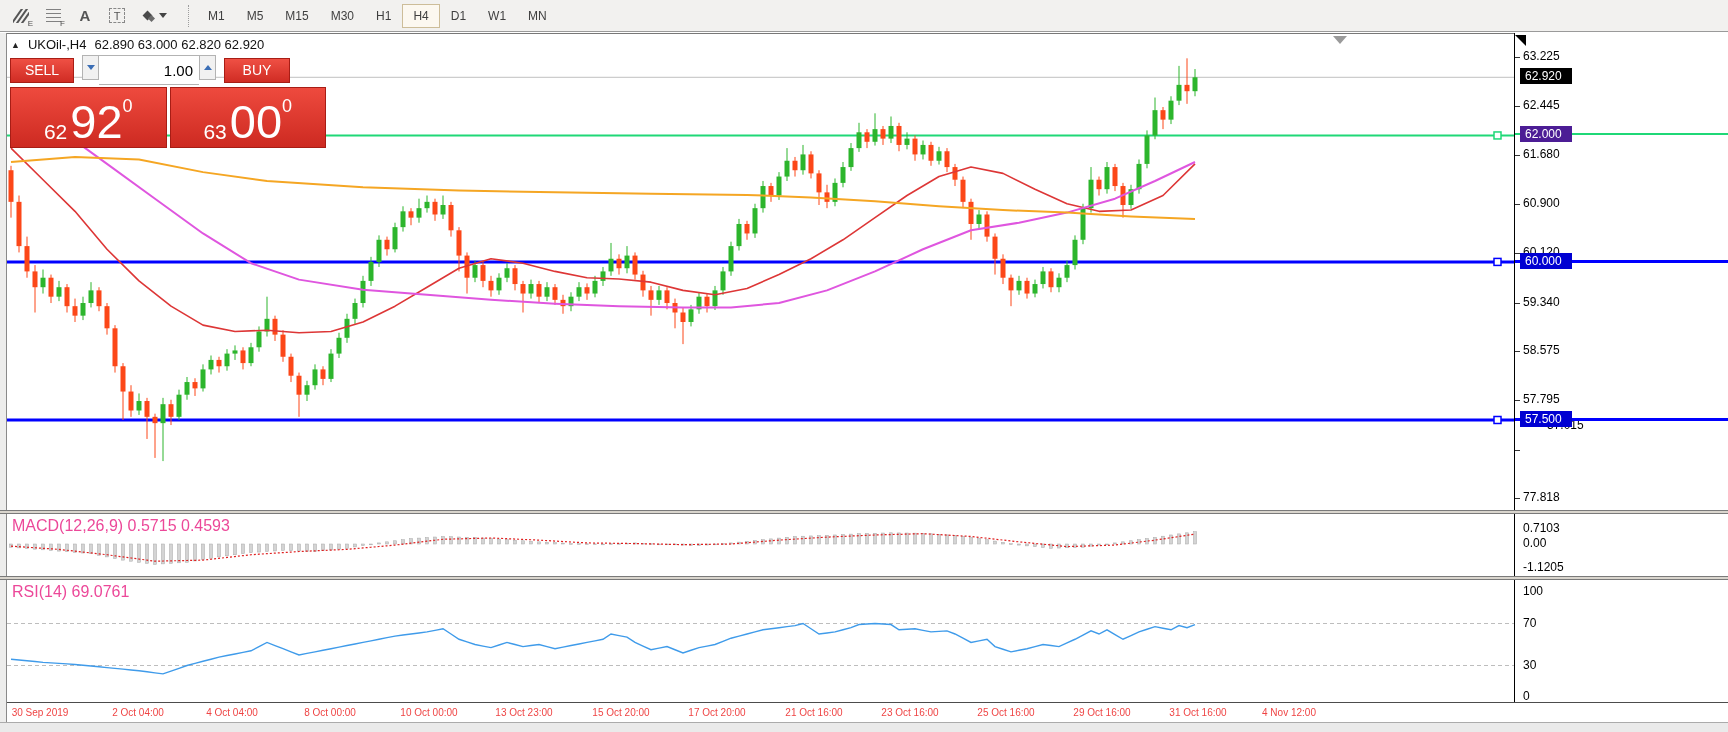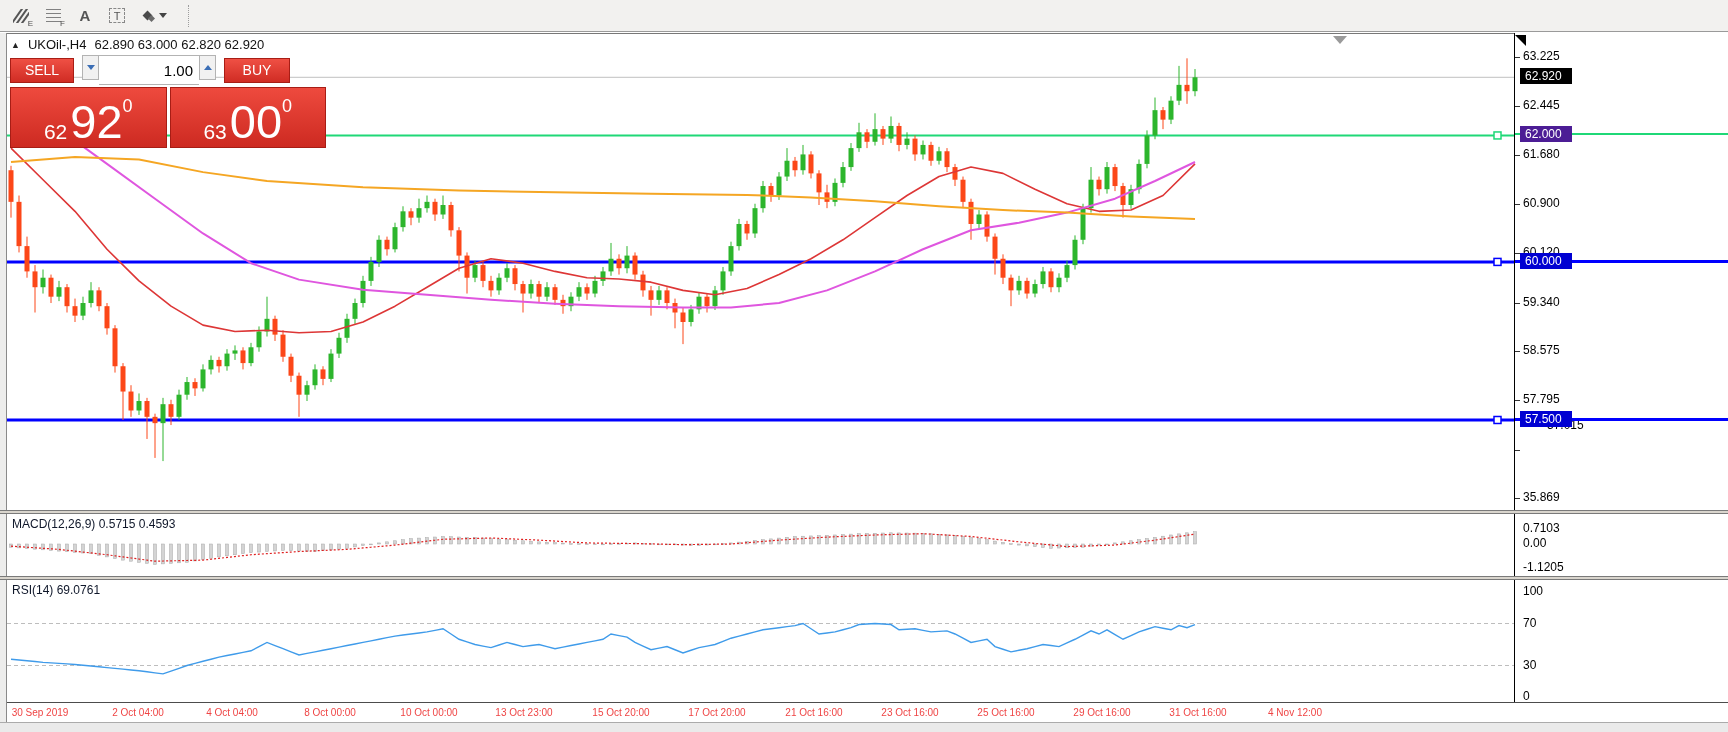--- a/index.html
+++ b/index.html
@@ -83,21 +83,21 @@
 .p-big{font-size:47px;line-height:.82;font-weight:400}
 .p-sup{font-size:18px;line-height:1;align-self:flex-start;margin-top:9px}
 
 
 .ax-label{position:absolute;left:8px;font-size:12px;color:#000;height:15px;line-height:15px;
   white-space:nowrap}
 .ax-tick{position:absolute;left:0;width:5px;height:1px;background:#333}
 .badge{position:absolute;left:5px;height:16px;line-height:16px;font-size:12px;color:#fff;
   padding:0 5px;min-width:52px;z-index:5}
 .ext-line{position:absolute;left:0;width:214px;z-index:2}
-.ind-label{position:absolute;left:5px;top:3px;font-size:12px;color:#0f172a;z-index:5;white-space:nowrap}
+.ind-label{position:absolute;left:5px;top:3px;font-size:16px;color:#ec4899;z-index:5;white-space:nowrap}
 .date-label{position:absolute;top:4px;font-size:10px;color:#ef4444;transform:translateX(-50%);
   white-space:nowrap}
 </style>
 </head>
 <body>
 
 <div id="screen">
 
   <div id="toolbar">
     <div class="tool-btn">
@@ -117,20 +117,31 @@
     </div>
     <div class="tool-btn">
       <span class="boxT">T</span>
     </div>
     <div class="tool-btn" style="width:42px">
       <span class="diam"></span>
       <span class="diam sm"></span>
       <span class="drop"></span>
     </div>
     <div class="sep"></div>
+    <div id="tf-group">
+        <div class="tf-btn">M1</div>
+        <div class="tf-btn">M5</div>
+        <div class="tf-btn">M15</div>
+        <div class="tf-btn">M30</div>
+        <div class="tf-btn">H1</div>
+        <div class="tf-btn active">H4</div>
+        <div class="tf-btn">D1</div>
+        <div class="tf-btn">W1</div>
+        <div class="tf-btn">MN</div>
+      </div>
   </div>
 
   <div id="gutter"></div>
 
   <div id="price-pane">
     <svg id="price-svg" width="1507" height="477">
         <line x1="0" x2="1507" y1="101.45675000000008" y2="101.45675000000008" stroke="#1fd877" stroke-width="2"></line>
         <line x1="0" x2="1507" y1="227.9167500000001" y2="227.9167500000001" stroke="#0000ff" stroke-width="3"></line>
         <line x1="0" x2="1507" y1="385.9917500000001" y2="385.9917500000001" stroke="#0000ff" stroke-width="3"></line>
         <line x1="0" x2="1507" y1="43.28514999999998" y2="43.28514999999998" stroke="#c0c0c0" stroke-width="1"></line>
@@ -657,21 +668,21 @@
       <div class="ax-label" style="top: 212.329px;">60.120</div>
       <div class="ax-tick" style="top: 269.649px;"></div>
       <div class="ax-label" style="top: 261.649px;">59.340</div>
       <div class="ax-tick" style="top: 318.019px;"></div>
       <div class="ax-label" style="top: 310.019px;">58.575</div>
       <div class="ax-tick" style="top: 367.339px;"></div>
       <div class="ax-label" style="top: 359.339px;">57.795</div>
       <div class="ax-tick" style="top: 416.658px;"></div>
       <div class="ax-label" style="top: 385px; margin-left: 24px;">57.015</div>
       <div class="ax-tick" style="top: 465.029px;"></div>
-      <div class="ax-label" style="top: 457.029px;">35.869</div>
+      <div class="ax-label" style="top: 457.029px;">77.818</div>
       <div class="ext-line" style="top: 100.457px; height: 2px; background: rgb(31, 216, 119);"></div>
       <div class="badge" style="top: 93.4567px; background: #4c1d95;">62.000</div>
       <div class="ext-line" style="top: 226.917px; height: 3px; background: rgb(0, 0, 255);"></div>
       <div class="badge" style="top: 219.917px; background: rgb(0, 0, 210);">60.000</div>
       <div class="ext-line" style="top: 384.992px; height: 3px; background: rgb(0, 0, 255);"></div>
       <div class="badge" style="top: 377.992px; background: rgb(0, 0, 210);">57.500</div>
       <div class="badge" style="top: 35.2851px; background: rgb(0, 0, 0);">62.920</div>
       <div class="ax-label" style="top: 487.729px;">0.7103</div>
       <div class="ax-label" style="top: 503px;">0.00</div>
       <div class="ax-label" style="top: 527.091px;">-1.1205</div>
@@ -688,20 +699,20 @@
       <div class="date-label" style="left: 323px;">8 Oct 00:00</div>
       <div class="date-label" style="left: 422px;">10 Oct 00:00</div>
       <div class="date-label" style="left: 517px;">13 Oct 23:00</div>
       <div class="date-label" style="left: 614px;">15 Oct 20:00</div>
       <div class="date-label" style="left: 710px;">17 Oct 20:00</div>
       <div class="date-label" style="left: 807px;">21 Oct 16:00</div>
       <div class="date-label" style="left: 903px;">23 Oct 16:00</div>
       <div class="date-label" style="left: 999px;">25 Oct 16:00</div>
       <div class="date-label" style="left: 1095px;">29 Oct 16:00</div>
       <div class="date-label" style="left: 1191px;">31 Oct 16:00</div>
-      <div class="date-label" style="left: 1282px; margin-left: 6px;">4 Nov 12:00</div>
+      <div class="date-label" style="left: 1282px;">4 Nov 12:00</div>
     </div>
 
   <div id="bottom-strip">
     
   </div>
 
 </div>
 
 </body></html>

